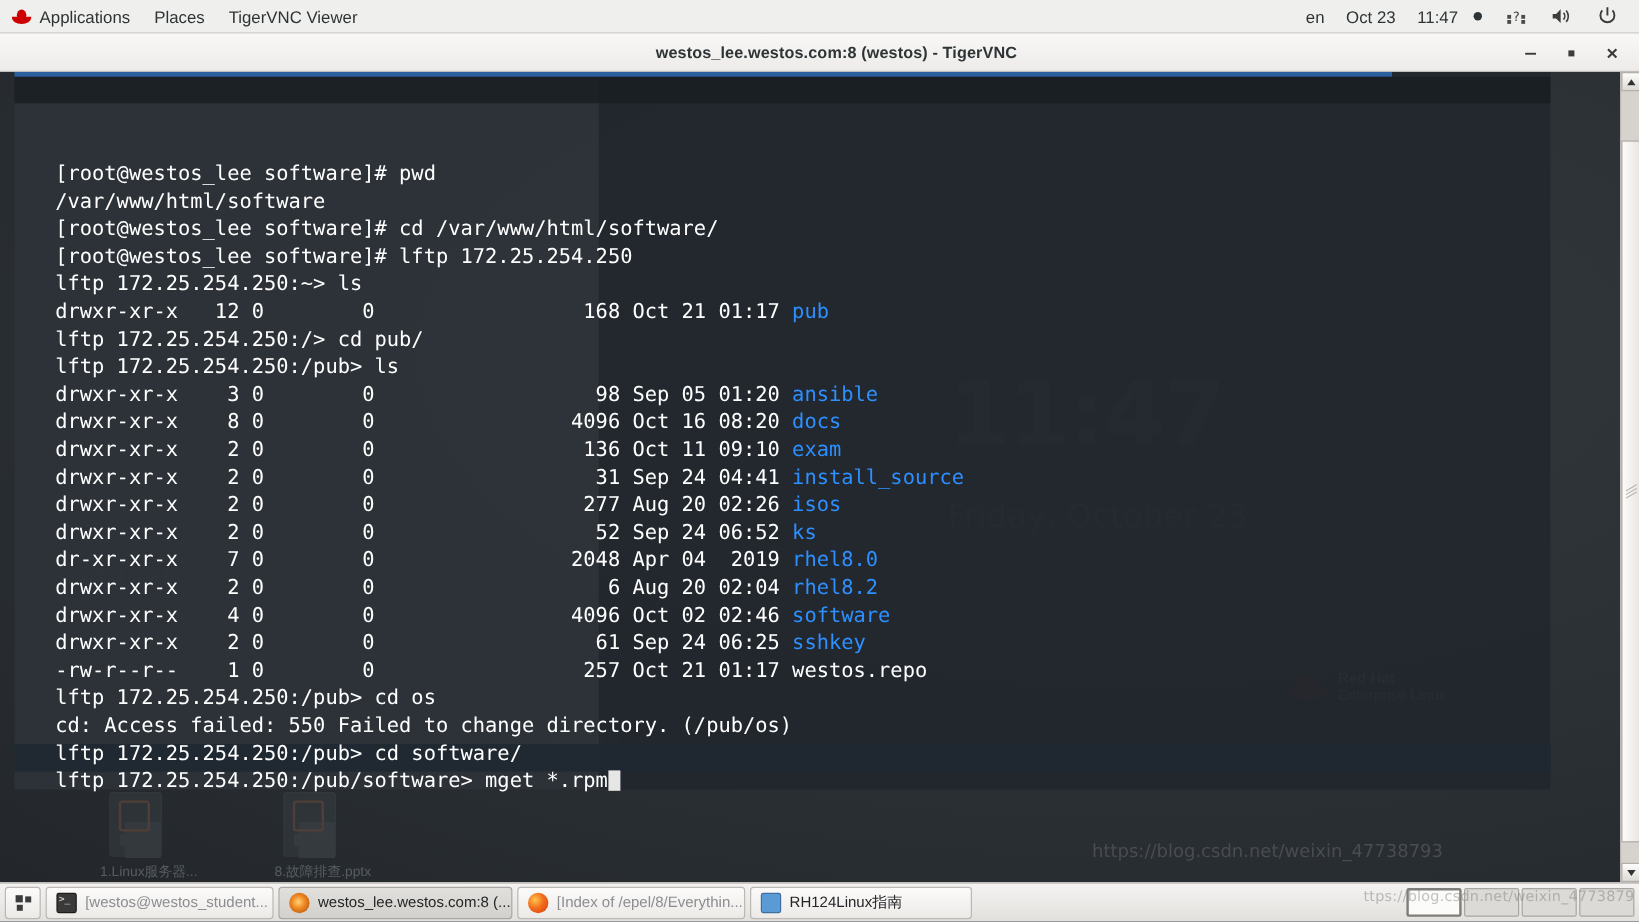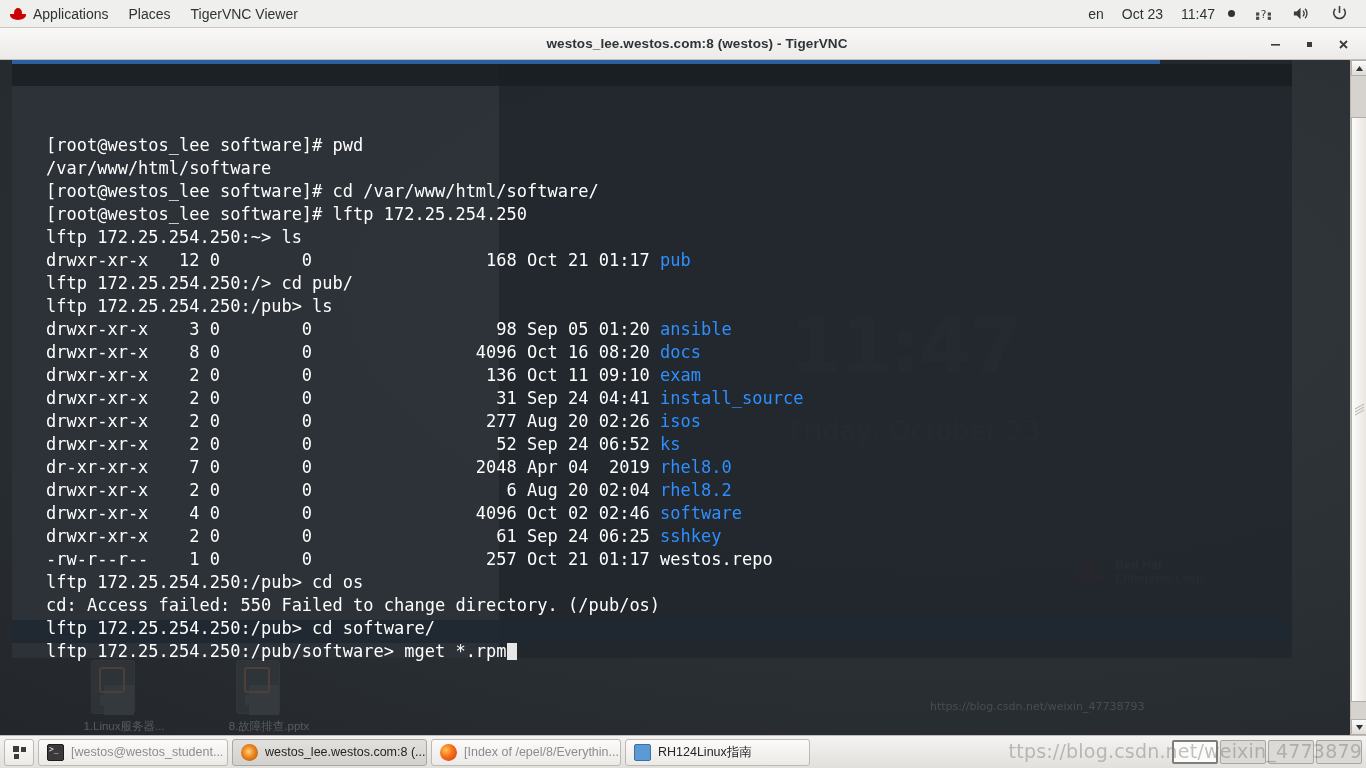--- a/index.html
+++ b/index.html
@@ -239,27 +239,27 @@
   .sdglyph i:nth-child(3){ left:1px; bottom:0; width:5px; height:5px;}
   .ht-ws {
     width: 46px; height: 24px; border: 1px solid #a9a6a2;
     background:#dcdad6; border-radius:2px; margin-left:2px;
   }
   .ht-ws.sel { background:#fbfbfa; border:2px solid #7f7d79; }
 
   
   #csdn-wm {
     position: absolute; right: 4px; top: 740px;
-    font-size: 19px; color: rgba(120,120,120,0.45);
+    font-size: 12px; color: rgba(120,120,120,0.45);
     font-family: "DejaVu Sans", sans-serif; letter-spacing: .2px;
     pointer-events: none;
   }
   #csdn-wm2 {
-    position: absolute; left: 930px; top: 700px;
-    font-size: 11px; color: rgba(150,150,150,0.30);
+    position: absolute; left: 910px; top: 700px;
+    font-size: 15px; color: rgba(150,150,150,0.30);
     font-family: "DejaVu Sans", sans-serif;
     pointer-events: none;
   }
 
   
   .hat-shape { position:absolute; inset:0; }
   .hat-shape .brim {
     position:absolute; left:0; bottom:0; width:100%; height:42%;
     background:#cc0000; border-radius:0 0 50% 50%/0 0 100% 100%;
   }

